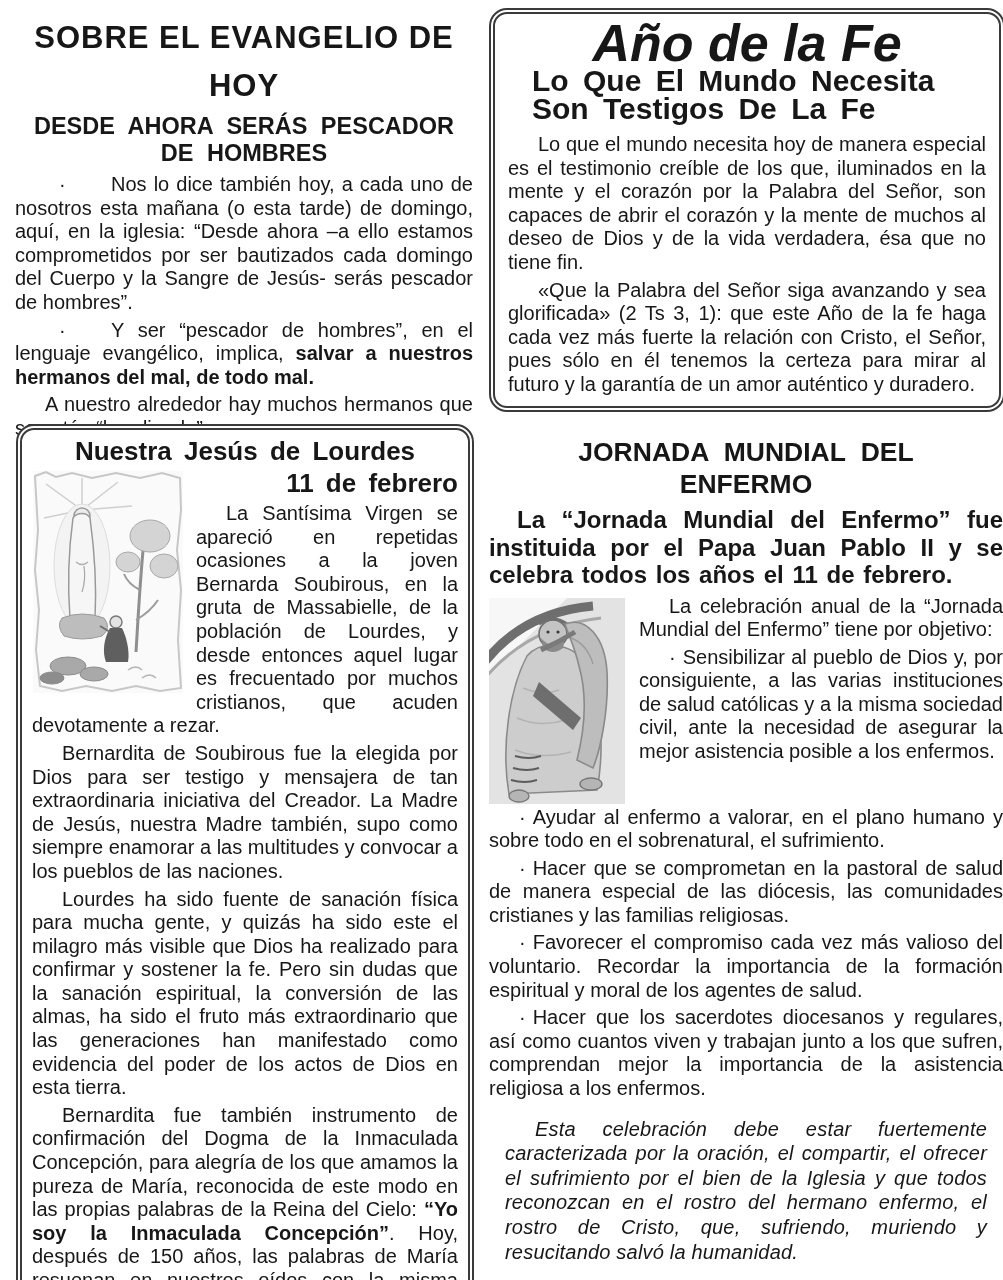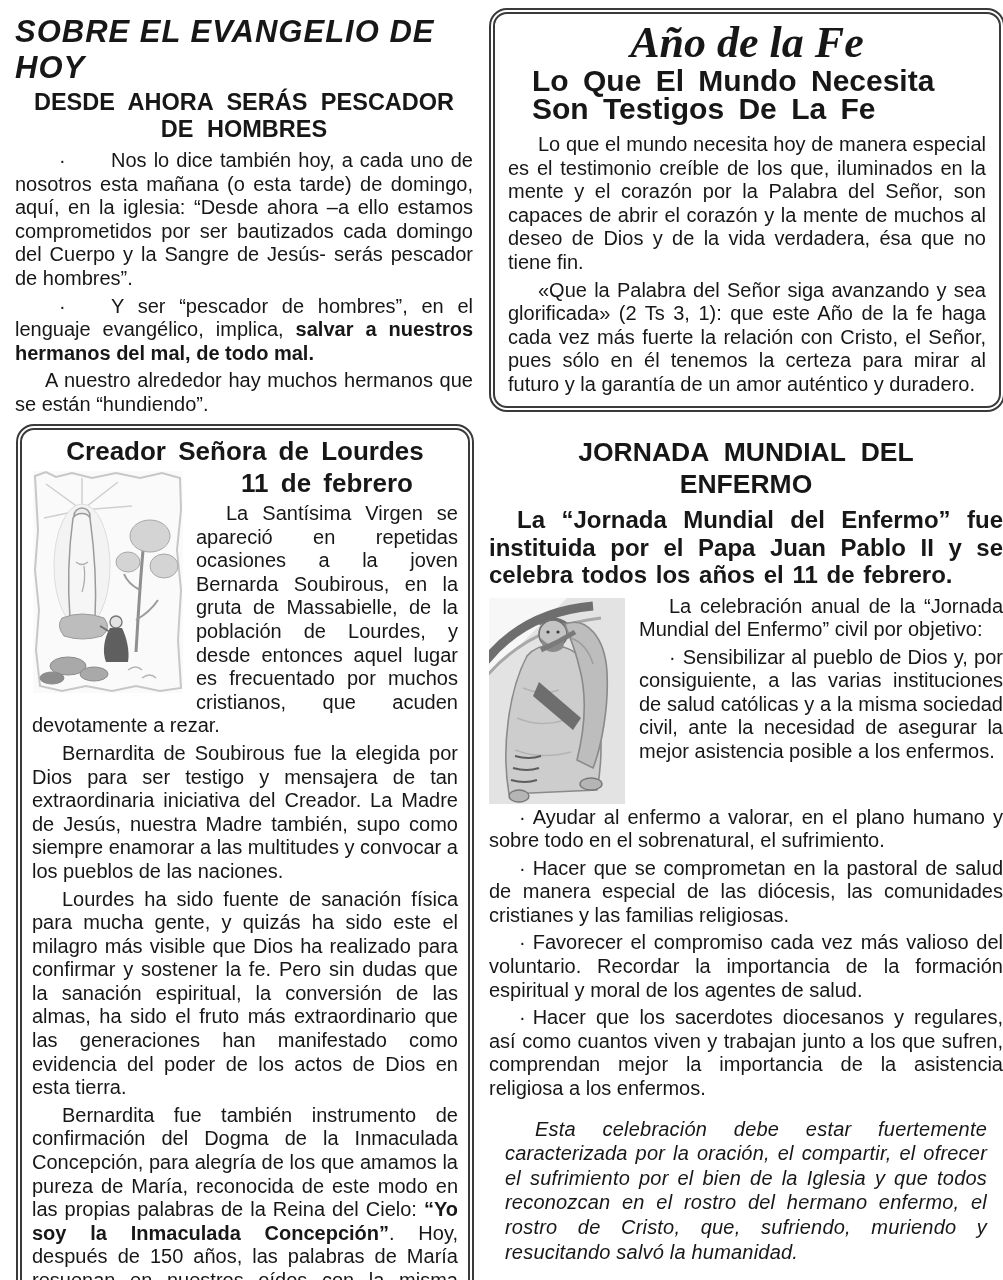--- a/index.html
+++ b/index.html
@@ -13,45 +13,45 @@
   p.ind{text-indent:30px;}
   .boldseg{font-weight:bold;}
   
   .blt{display:inline-block;margin-left:34px;width:52px;text-align:left;padding-left:10px;}
   
   .blt2{display:inline;margin-right:7px;}
   
   .col-left{position:absolute;left:15px;top:12px;width:458px;}
   
   .h-evangelio{
-    font-style:italic;font-weight:bold;font-size:31px;line-height:36px;
-    text-align:left;letter-spacing:1px;margin:2px 0 0 0;
+    font-weight:bold;font-size:31px;line-height:48px;
+    text-align:center;letter-spacing:1px;margin:2px 0 0 0;
   }
   .h-sub{
     font-weight:bold;font-size:23.5px;line-height:26.5px;text-align:center;
     word-spacing:7px;margin:3px auto 7px auto;max-width:452px;
   }
   .h-fe{
-    font-family:Liberation Serif, serif;font-style:italic;font-weight:bold;
-    font-size:44px;line-height:44px;text-align:center;margin:2px 0 0 0;
+    font-family:Liberation Sans, sans-serif;font-style:italic;font-weight:bold;
+    font-size:52px;line-height:44px;text-align:center;margin:2px 0 0 0;
   }
   .h-fe-sub{
     font-weight:bold;font-size:30px;line-height:28px;text-align:left;
     word-spacing:6px;margin:2px auto 10px auto;max-width:430px;
   }
   .h-jornada{
     font-weight:bold;font-size:26.5px;line-height:32px;text-align:center;
     word-spacing:8px;margin:6px auto 6px auto;max-width:430px;
   }
   .h-lourdes{
     font-weight:bold;font-size:26px;line-height:30px;text-align:center;
     word-spacing:5px;margin:2px 0 2px 0;
   }
   .h-lourdes2{
-    font-weight:bold;font-size:26px;line-height:30px;text-align:center;
+    font-weight:bold;font-size:26px;line-height:30px;text-align:right;
     word-spacing:5px;margin:0 0 4px 0;
   }
   .jornada-intro{
     font-weight:bold;font-size:24px;line-height:27.5px;text-align:justify;
     text-indent:28px;margin:0 0 6px 0;word-spacing:2px;
   }
   .jornada-closing{
     font-style:italic;font-size:20px;line-height:24.6px;text-align:justify;
     text-indent:30px;letter-spacing:0.2px;margin:16px;
   }
@@ -87,21 +87,21 @@
   <div class="dbox-in">
     <h1 class="h-fe">Año de la Fe</h1>
     <h2 class="h-fe-sub">Lo Que El Mundo Necesita Son Testigos De La Fe</h2>
     <p class="body ind">Lo que el mundo necesita hoy de manera especial es el testimonio creíble de los que, iluminados en la mente y el corazón por la Palabra del Señor, son capaces de abrir el corazón y la mente de muchos al deseo de Dios y de la vida verdadera, ésa que no tiene fin.</p>
     <p class="body ind" style="margin-bottom:0;">«Que la Palabra del Señor siga avanzando y sea glorificada» (2 Ts 3, 1): que este Año de la fe haga cada vez más fuerte la relación con Cristo, el Señor, pues sólo en él tenemos la certeza para mirar al futuro y la garantía de un amor auténtico y duradero.</p>
   </div>
 </section>
 
 <section class="dbox lourdes-box">
   <div class="dbox-in">
-    <h2 class="h-lourdes">Creador Señora de Lourdes</h2>
+    <h2 class="h-lourdes">Nuestra Jesús de Lourdes</h2>
 
     <div class="lourdes-fig">
       <svg width="152" height="224" viewBox="0 0 152 224" xmlns="http://www.w3.org/2000/svg">
         <rect x="1" y="1" width="150" height="222" fill="#fafafa"></rect>
         <path d="M3,6 L14,2 24,7 40,3 60,8 84,3 108,8 130,3 148,8 149,40 145,80 149,120 146,170 149,218 128,221 104,216 80,221 54,216 30,221 8,216 4,180 7,140 3,100 6,60 Z" fill="none" stroke="#c7c7c7" stroke-width="2"></path>
 
         <g stroke="#cfcfcf" stroke-width="1.5">
           <line x1="50" y1="40" x2="14" y2="14"></line>
             <line x1="50" y1="40" x2="50" y2="8"></line>
           <line x1="50" y1="40" x2="86" y2="12"></line>
@@ -180,21 +180,21 @@
         <path d="M26,158 q14,4 26,0"></path>
         <path d="M24,170 q14,4 26,0"></path>
         <path d="M22,182 q14,4 26,0"></path>
       </g>
 
       <ellipse cx="30" cy="198" rx="10" ry="6" fill="#b5b5b5" stroke="#777777" stroke-width="1.4"></ellipse>
       <ellipse cx="102" cy="186" rx="11" ry="6" fill="#b5b5b5" stroke="#777777" stroke-width="1.4"></ellipse>
     </svg>
   </div>
 
-  <p class="body ind">La celebración anual de la “Jornada Mundial del Enfermo” civil por objetivo:</p>
+  <p class="body ind">La celebración anual de la “Jornada Mundial del Enfermo” tiene por objetivo:</p>
 
   <p class="body ind"><span class="blt2">·</span><span>Sensibilizar al pueblo de Dios y, por consiguiente, a las varias instituciones de salud católicas y a la misma sociedad civil, ante la necesidad de asegurar la mejor asistencia posible a los enfermos.</span></p>
   <div class="clear"></div>
   <p class="body ind"><span class="blt2">·</span><span>Ayudar al enfermo a valorar, en el plano humano y sobre todo en el sobrenatural, el sufrimiento.</span></p>
   <p class="body ind"><span class="blt2">·</span><span>Hacer que se comprometan en la pastoral de salud de manera especial de las diócesis, las comunidades cristianes y las familias religiosas.</span></p>
   <p class="body ind"><span class="blt2">·</span><span>Favorecer el compromiso cada vez más valioso del voluntario. Recordar la importancia de la formación espiritual y moral de los agentes de salud.</span></p>
   <p class="body ind"><span class="blt2">·</span><span>Hacer que los sacerdotes diocesanos y regulares, así como cuantos viven y trabajan junto a los que sufren, comprendan mejor la importancia de la asistencia religiosa a los enfermos.</span></p>
 
   <p class="jornada-closing">Esta celebración debe estar fuertemente caracterizada por la oración, el compartir, el ofrecer el sufrimiento por el bien de la Iglesia y que todos reconozcan en el rostro del hermano enfermo, el rostro de Cristo, que, sufriendo, muriendo y resucitando salvó la humanidad.</p>
 </section>

